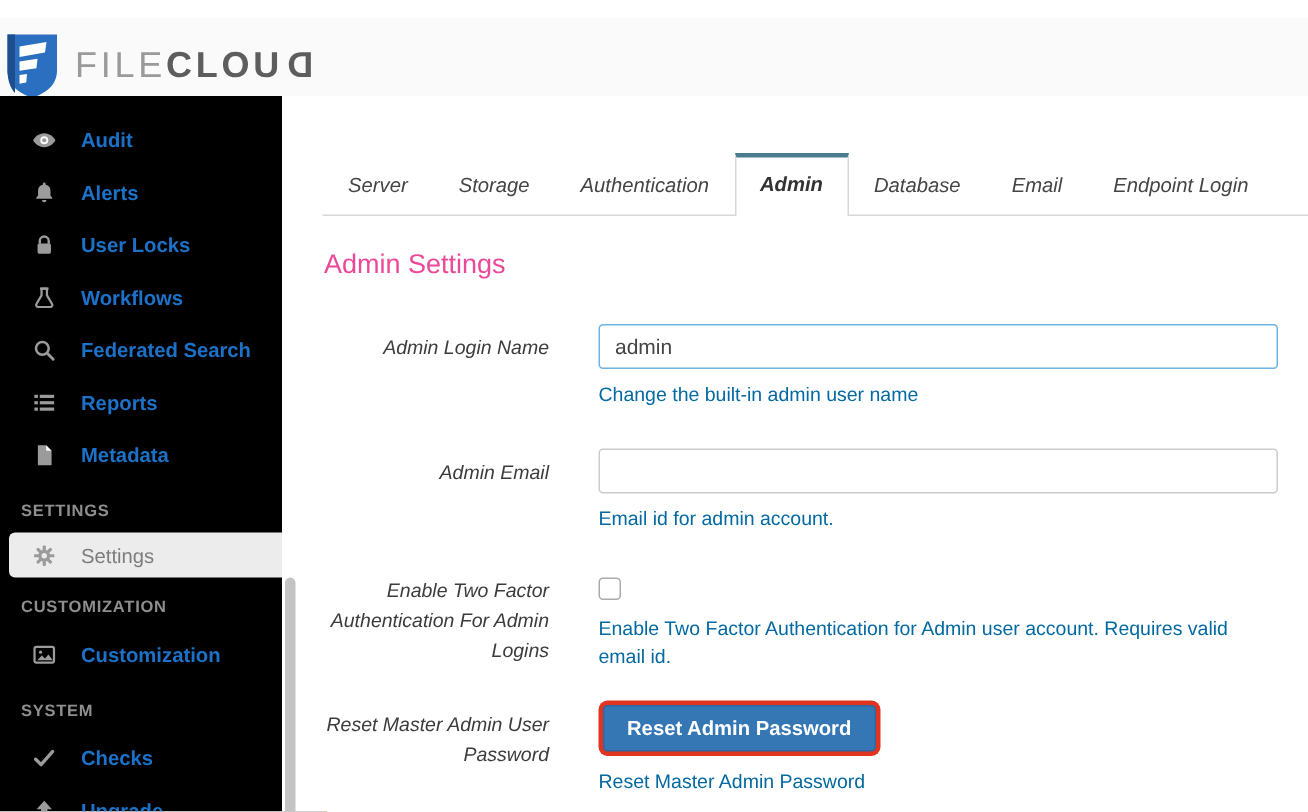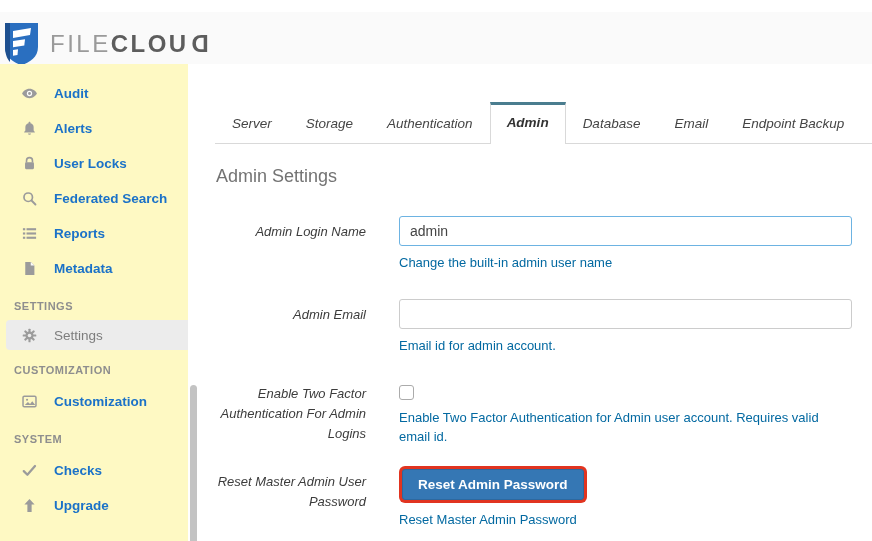--- a/index.html
+++ b/index.html
@@ -20,21 +20,21 @@
   .logo { display: flex; align-items: center; gap: 11px; }
   .logo-shield { width: 35px; height: 45px; display: block; }
   .logo-text { font-size: 24px; letter-spacing: 2.5px; display: flex; align-items: center; }
   .logo-text .lt-light { color: #9a9a9a; font-weight: 400; }
   .logo-text .lt-bold  { color: #5d5d5d; font-weight: 700; }
   .logo-text .lt-rev   { color: #5d5d5d; font-weight: 700; display: inline-block; transform: scaleX(-1); }
 
   
   .sidebar {
     position: absolute; top: 64px; left: 0; width: 218px; bottom: 0;
-    background: #fef9c3; border-right: 3px solid #eab308;
+    background: #000000; border-right: 3px solid #eab308;
     padding-top: 12px; overflow: hidden;
   }
   .side-item {
     display: flex; align-items: center; height: 35px; cursor: pointer;
     padding-left: 21px;
   }
   .side-item .icon { width: 17px; height: 17px; margin-right: 16px; flex: 0 0 17px; }
   .side-item .icon svg { width: 100%; height: 100%; display: block; }
   .side-label { color: #1b72c8; font-size: 13.5px; font-weight: 700; }
   .side-section {
@@ -65,21 +65,21 @@
     font-size: 13.5px; color: #454545; padding: 12px 16px 13px 16px; cursor: pointer;
     border: 1px solid transparent; border-bottom: none; background: transparent;
     margin-bottom: -1px; white-space: nowrap;
   }
   .tab.active {
     background: #ffffff; font-weight: 700; color: #333;
     border-color: #d9d9d9; border-top: 3px solid #4a7d8f;
     padding-top: 10px; padding-bottom: 14px;
   }
 
-  .page-title { font-size: 18px; font-weight: 400; color: #737373; margin: 22px 0 0 16px; }
+  .page-title { font-size: 18px; font-weight: 400; color: #ec4899; margin: 22px 0 0 16px; }
 
   .form { margin: 29px 0 0 16px; }
   .form-row { display: flex; margin-bottom: 27px; }
   .form-label {
     width: 150px; flex: 0 0 150px; text-align: right; margin-right: 33px;
     font-size: 13px; color: #3c3c3c; line-height: 20px; padding-top: 6px; font-style: italic;
   }
   .form-control-col { width: 453px; flex: 0 0 453px; }
   .text-input {
     width: 453px; height: 30px; border: 1px solid #cccccc; border-radius: 3px;
@@ -145,20 +145,29 @@
   <div class="side-item">
     <span class="icon">
       <svg viewBox="0 0 16 16">
           <path d="M5.2 7V5.3a2.8 2.8 0 0 1 5.6 0V7" fill="none" stroke="#9b9b9b" stroke-width="1.5"></path>
           <rect x="3.8" y="6.9" width="8.4" height="6.4" rx="1" fill="#9b9b9b"></rect>
         </svg>
     </span>
     <span class="side-label">User Locks</span>
   </div>
 
+  <div class="side-item">
+    <span class="icon">
+      <svg viewBox="0 0 16 16">
+          <path fill="none" stroke="#9b9b9b" stroke-width="1.4" stroke-linejoin="round" d="M6.3 2.3h3.4v4.2l3.2 5.4c.5.9-.1 1.9-1.1 1.9H4.2c-1 0-1.6-1-1.1-1.9l3.2-5.4z"></path>
+          <path stroke="#9b9b9b" stroke-width="1.4" d="M5.3 2.3h5.4"></path>
+        </svg>
+    </span>
+    <span class="side-label">Workflows</span>
+  </div>
 
   <div class="side-item">
     <span class="icon">
       <svg viewBox="0 0 16 16">
           <circle cx="6.8" cy="6.8" r="4" fill="none" stroke="#9b9b9b" stroke-width="1.6"></circle>
           <line x1="9.9" y1="9.9" x2="13.6" y2="13.6" stroke="#9b9b9b" stroke-width="1.8" stroke-linecap="round"></line>
         </svg>
     </span>
     <span class="side-label">Federated Search</span>
   </div>
@@ -246,21 +255,21 @@
 
 <div class="main">
 
   <div class="tabbar">
     <div class="tab">Server</div>
     <div class="tab">Storage</div>
     <div class="tab">Authentication</div>
     <div class="tab active">Admin</div>
     <div class="tab">Database</div>
     <div class="tab">Email</div>
-    <div class="tab">Endpoint Backup</div>
+    <div class="tab">Endpoint Login</div>
   </div>
 
   <div class="page-title">Admin Settings</div>
 
   <div class="form">
 
     <div class="form-row">
       <div class="form-label">Admin Login Name</div>
       <div class="form-control-col">
         <input type="text" class="text-input focused" value="admin" style="">

